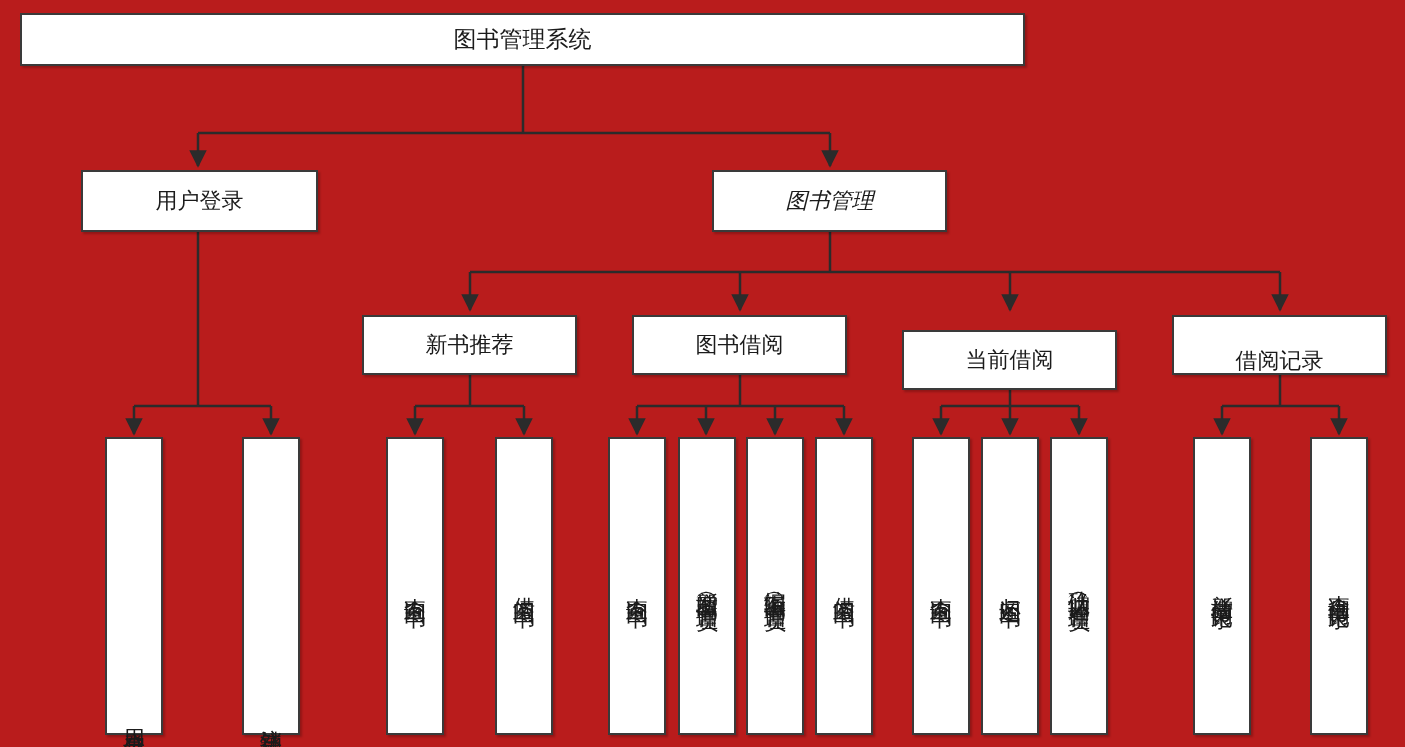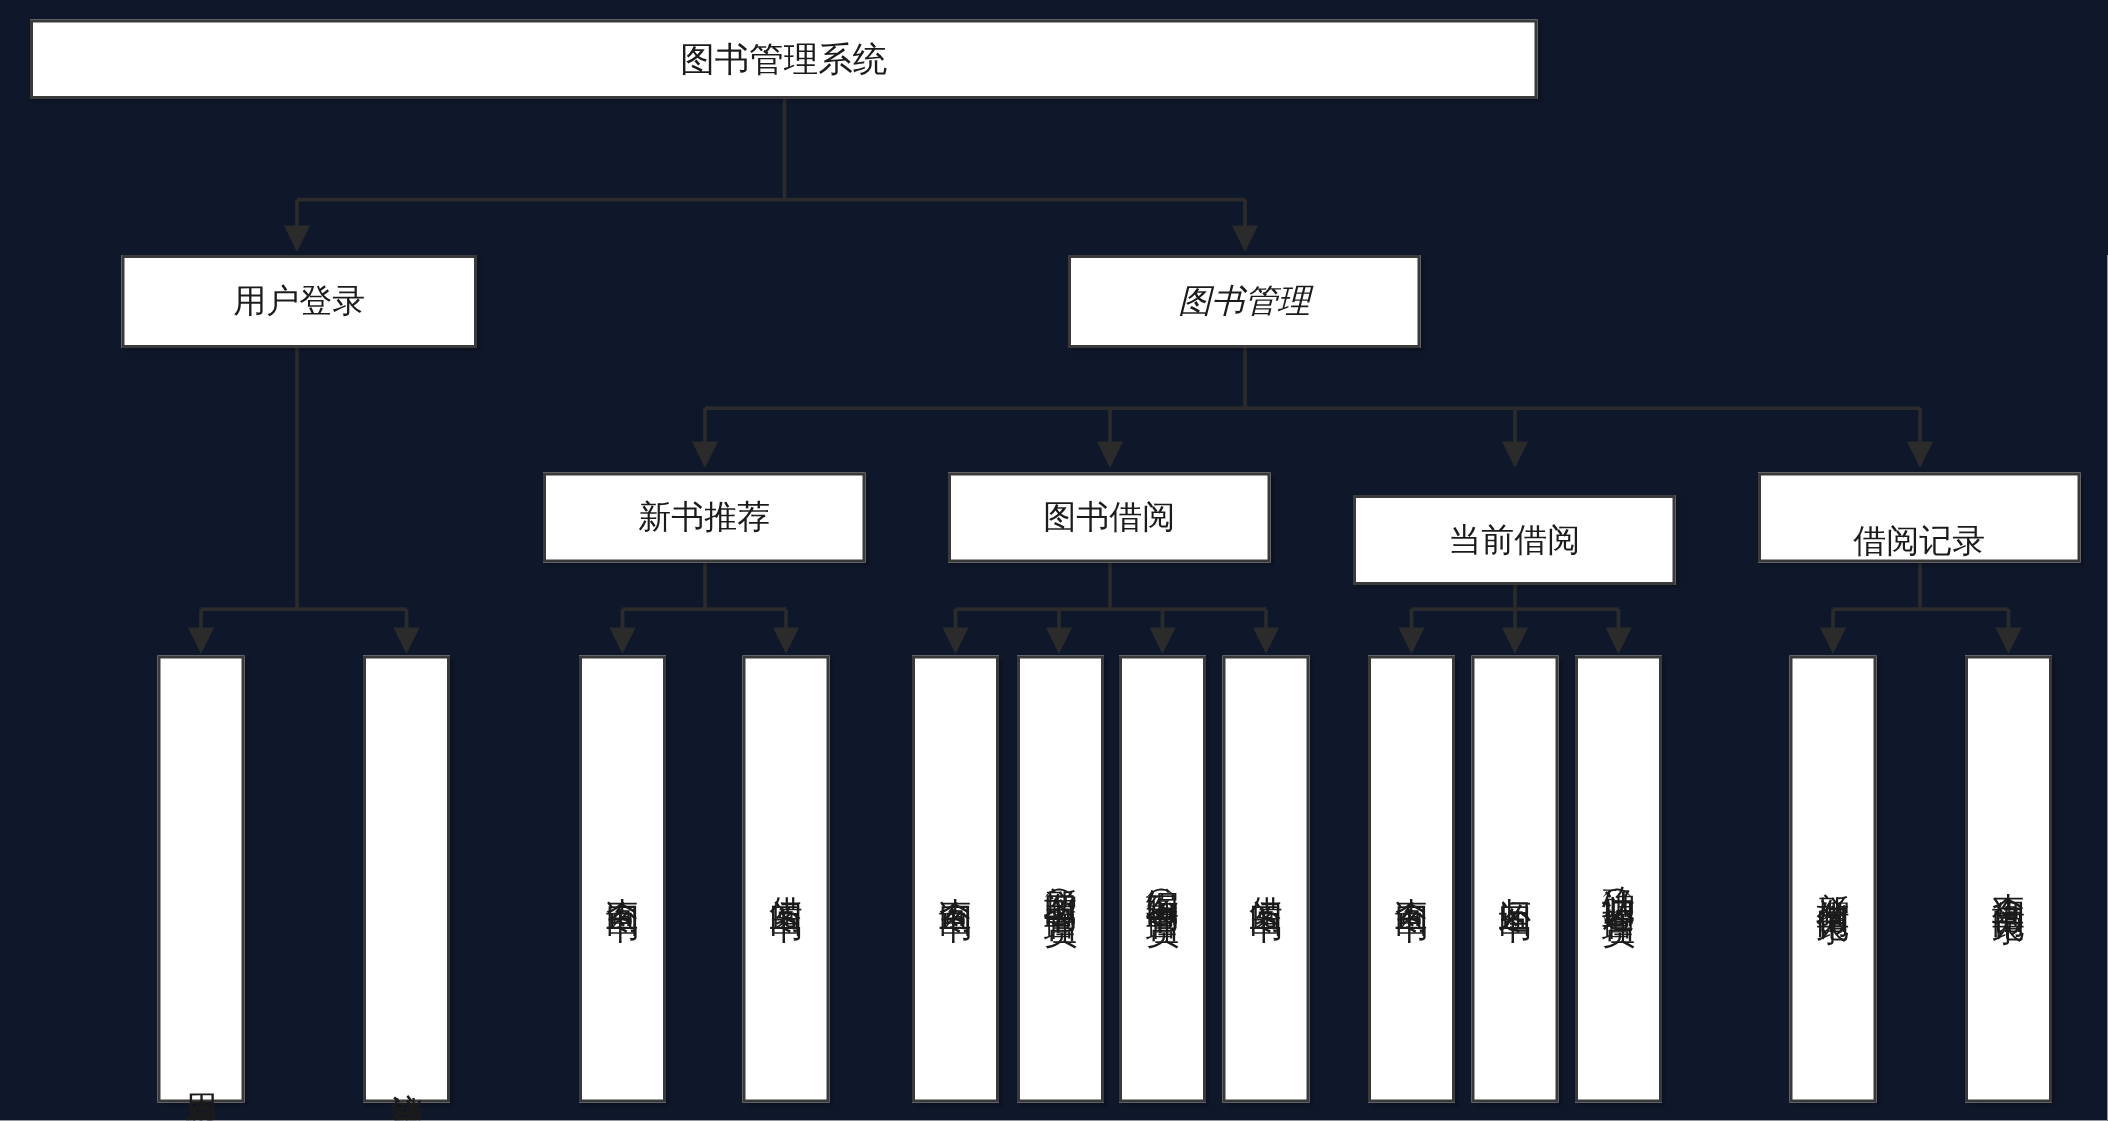--- a/index.html
+++ b/index.html
@@ -7,21 +7,21 @@
     padding: 0;
     background: #ffffff;
   }
   body {
     font-family: "Liberation Sans", "DejaVu Sans", sans-serif;
   }
   #canvas {
     position: relative;
     width: 1405px;
     height: 747px;
-    background: #0f172a;
+    background: #b91c1c;
     overflow: hidden;
   }
   #edges {
     position: absolute;
     left: 0;
     top: 0;
     width: 1405px;
     height: 747px;
   }
   .node {

